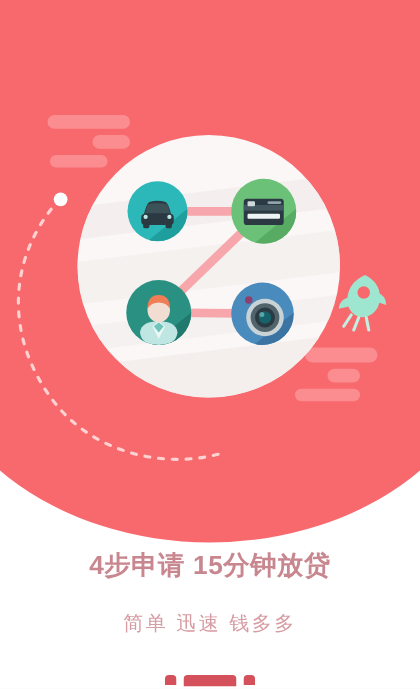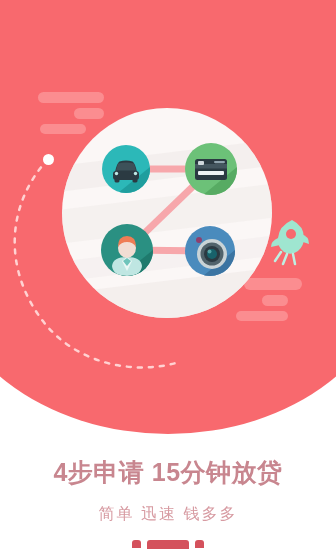--- a/index.html
+++ b/index.html
@@ -116,29 +116,29 @@
 
   
   .copy {
     position: absolute;
     left: 0;
     top: 440px;
     width: 336px;
     text-align: center;
   }
   .headline {
-    font-size: 25px;
+    font-size: 21px;
     font-weight: bold;
     color: #c8868f;
     letter-spacing: 0.5px;
     line-height: 1.2;
-    margin: 17px;
+    margin: 0;
   }
   .subline {
-    margin: 9px 0 0 0;
+    margin: 24px 0 0 0;
     font-size: 16px;
     color: #d79ba2;
     letter-spacing: 2px;
   }
 
   
   .brandmark {
     position: absolute;
     left: 0;
     top: 540px;

